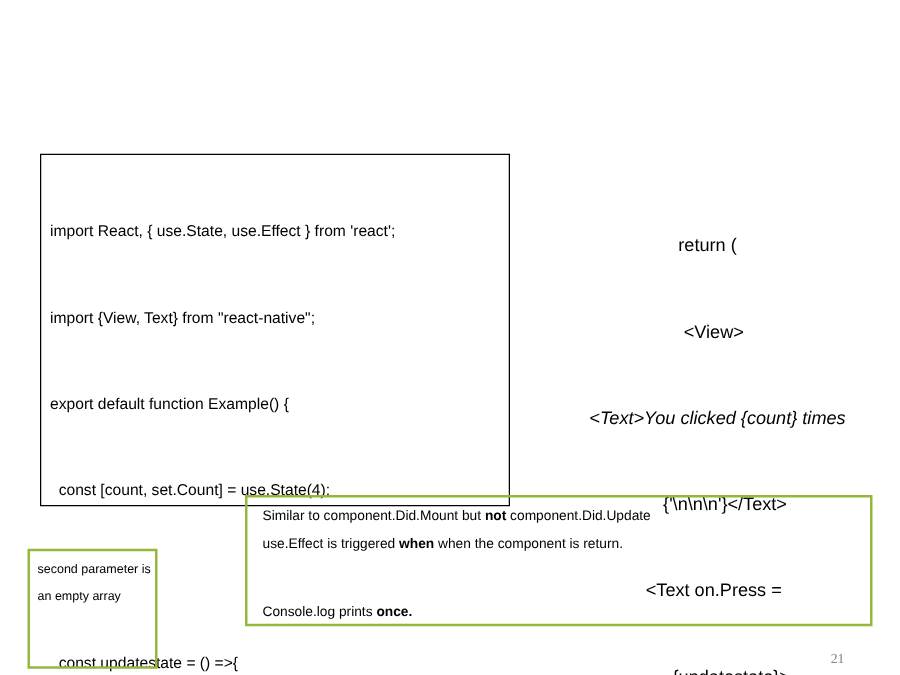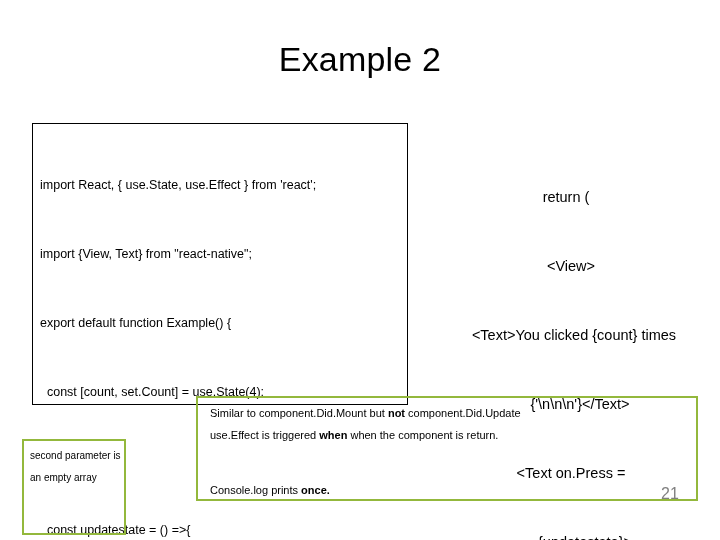--- a/index.html
+++ b/index.html
@@ -60,21 +60,21 @@
     top: 140px;
     width: 296px;
     font-size: 14.5px;
     line-height: 23px;
     color: #000000;
     white-space: pre;
   }
   .code-right div { text-align: center; }
   .r0 { padding-left: 12px; }
   .r1 { padding-left: 40px; }
-  .r2 { padding-left: 28px; }
+  .r2 { padding-left: 28px; font-style: italic; }
   .r4 { padding-left: 22px; }
   .r6 { padding-left: 50px; }
 
   
   .note-box {
     position: absolute;
     left: 196px;
     top: 396px;
     width: 502px;
     height: 105px;
@@ -112,33 +112,33 @@
     top: 445px;
     width: 96px;
     font-size: 10px;
     line-height: 22px;
     color: #000000;
   }
 
   .page-number {
     position: absolute;
     left: 655px;
-    top: 485px;
+    top: 521px;
     width: 30px;
     text-align: center;
-    font-size: 16px;
+    font-size: 11px;
     color: #808080;
+    font-family: Liberation Serif, serif;
   }
 </style>
 </head>
 <body>
 
 <div class="slide">
 
-  <div class="title">Example 2</div>
 
   <div class="code-box"></div>
 
   <div class="code-left">
     <div>import React, { use.State, use.Effect } from 'react';</div>
     <div>import {View, Text} from "react-native";</div>
     <div>export default function Example() {</div>
     <div>  const [count, set.Count] = use.State(4);</div>
     <div class="blank"></div>
     <div>  const updatestate = () =&gt;{</div>

